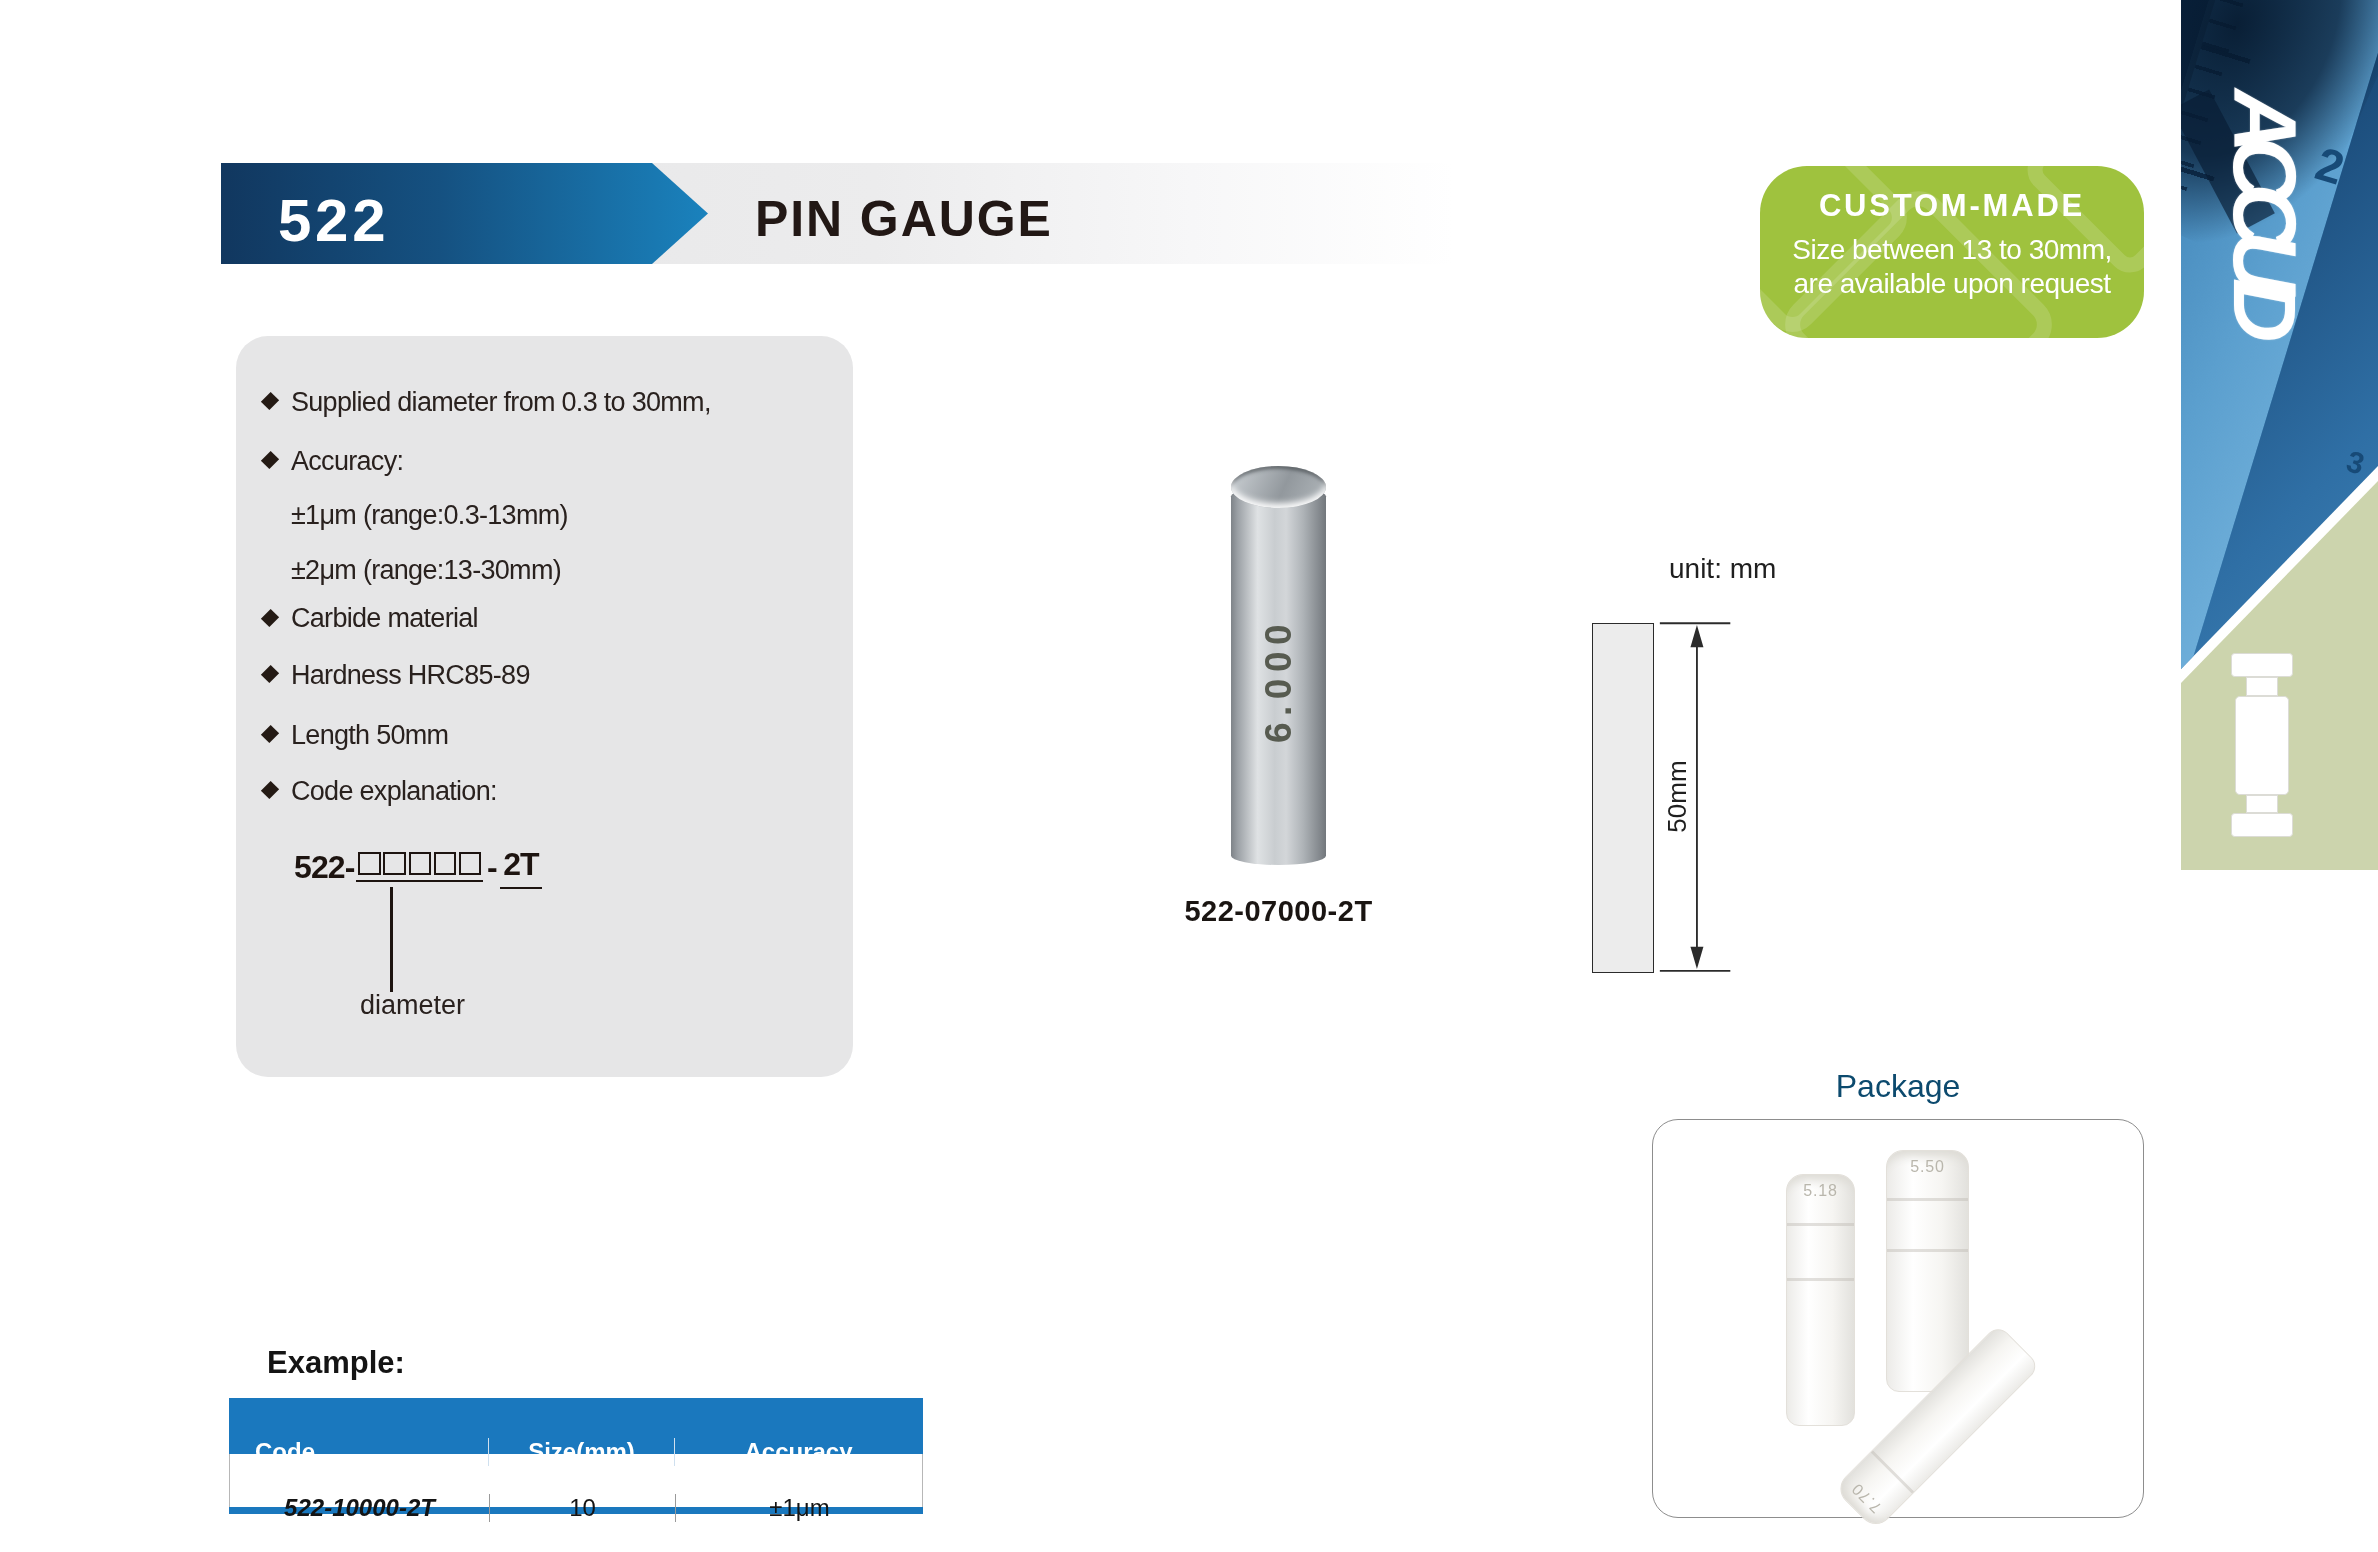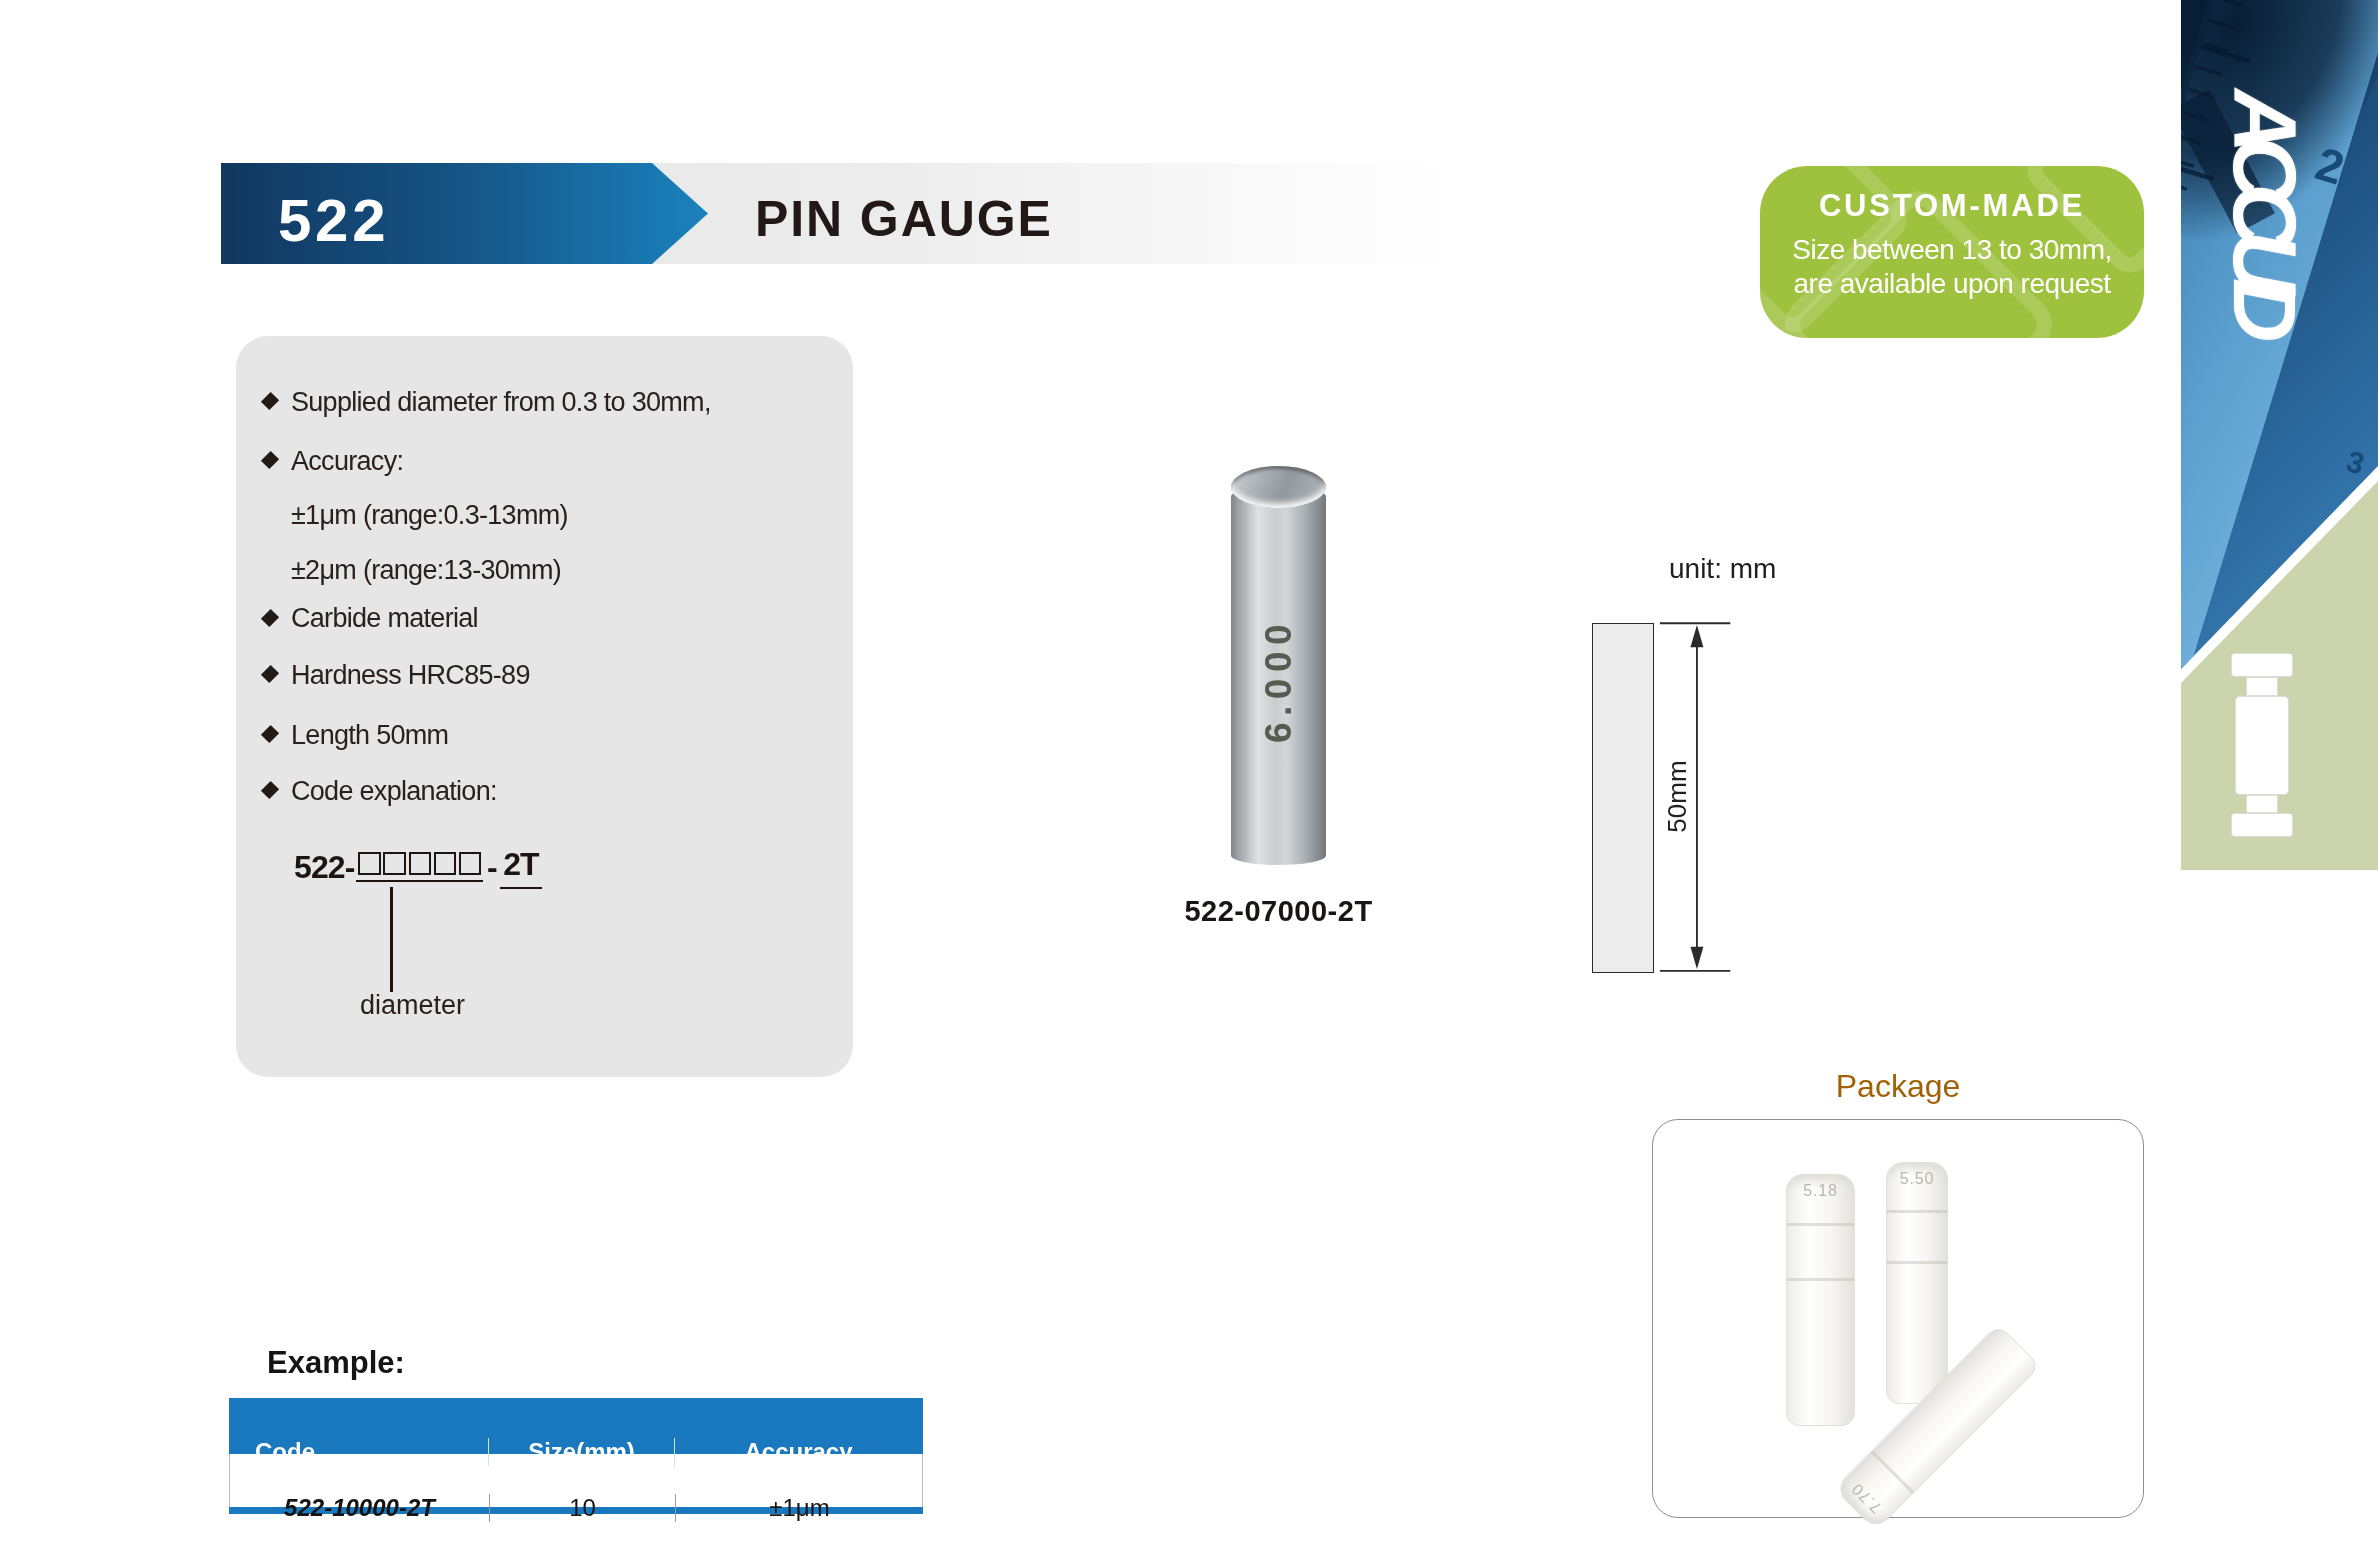--- a/index.html
+++ b/index.html
@@ -142,36 +142,36 @@
     background:#ececec; border:1.9px solid #2b2b2b; }
   .dim-svg { position:absolute; left:1658px; top:615px; }
   .dim-label {
     position:absolute; left:1626px; top:778px; width:103px; height:37px;
     display:flex; align-items:center; justify-content:center;
     transform:rotate(-90deg); color:#1f1f1f; font-size:26px;
   }
 
   
   .package-title { position:absolute; left:1776px; top:1068px; width:244px; text-align:center;
-    color:#a16207; font-size:32px; }
+    color:#0c4a6e; font-size:32px; }
   .package-box {
     position:absolute; left:1652px; top:1119px; width:492px; height:399px;
     background:#fff; border:1.9px solid #8d8d8d; border-radius:26px;
   }
   .canister { position:absolute; border:0.9px solid #e3e0da; border-radius:17px 17px 13px 13px;
     background:linear-gradient(90deg,#ecebe8 0%,#ffffff 32%,#f6f5f2 68%,#e2e1dd 100%);
     box-shadow:inset 0 13px 9.3px -7.5px #dddbd5;
   }
   .canister .cap-label {
     position:absolute; top:6.5px; left:0; width:100%; text-align:center;
     color:#b9b6ac; font-size:16px; letter-spacing:0.9px;
   }
   .canister .ring { position:absolute; left:0; width:100%; height:2.8px; background:rgba(190,187,180,0.45); }
   .can-1 { left:133px; top:54px; width:69px; height:252px; }
-  .can-2 { left:233px; top:42px; width:62px; height:242px; }
+  .can-2 { left:233px; top:30px; width:83px; height:242px; }
   .can-3 { left:254px; top:191px; width:60px; height:233px; transform:rotate(-135deg); }
 
   
   .example-heading { position:absolute; left:267px; top:1345px; color:#141414;
     font-size:31px; font-weight:bold; }
   .ex-table { position:absolute; left:229px; top:1398px; width:694px; border-bottom:7.5px solid #1a78be; }
   .ex-row { display:grid; grid-template-columns:260px 186px 247px; }
   .ex-row.head { background:#1a78be; color:#fff; height:56px; }
   .ex-row.body { background:#fff; color:#141414; height:53px;
     border-left:0.9px solid #b7b7b7; border-right:0.9px solid #b7b7b7; }

